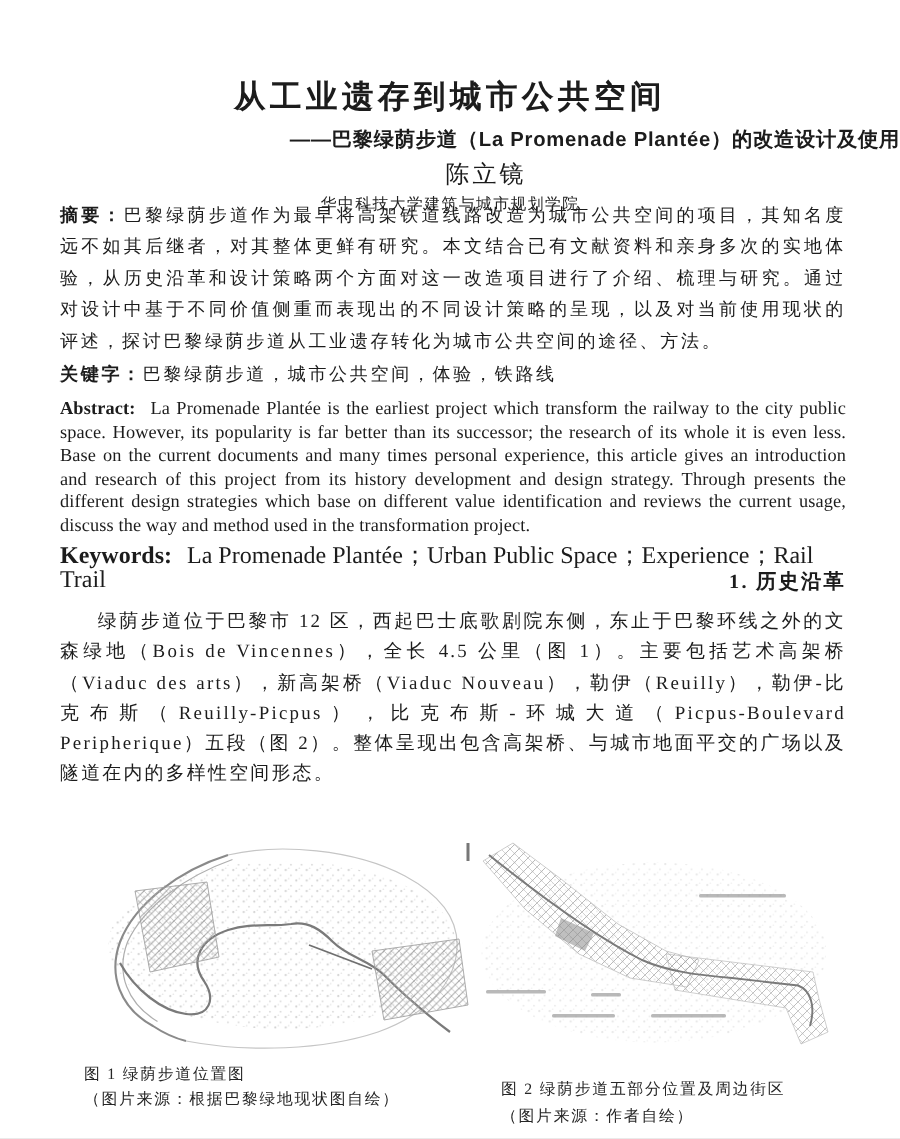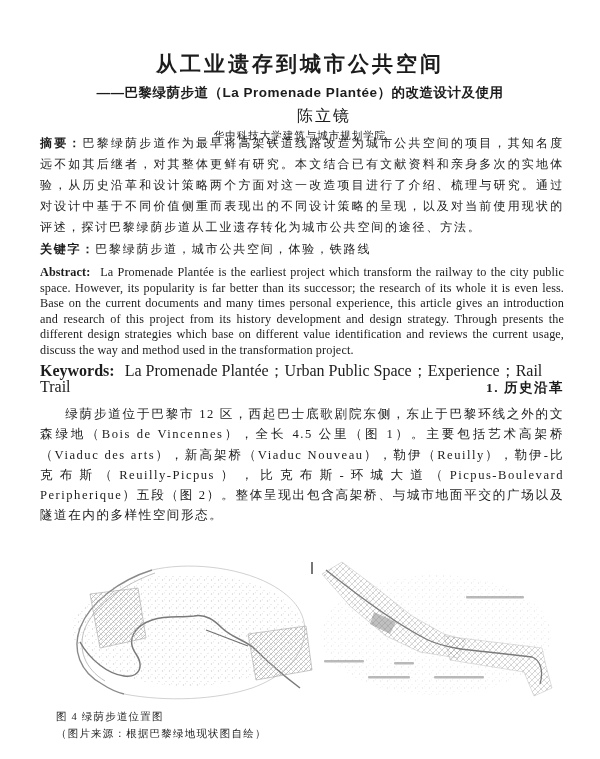--- a/index.html
+++ b/index.html
@@ -10,20 +10,21 @@
   }
   
   .titleblock { position:absolute; top:50px; left:0; width:600px; text-align:center; }
   .title {
     font-size:21px; font-weight:bold; letter-spacing:3px; margin:0;
     font-family:"Liberation Serif", serif;
   }
   .subtitle {
     margin-top:6px; font-size:13.5px; font-weight:bold; letter-spacing:0.5px;
     font-family:"Liberation Sans", sans-serif;
+    text-align:right;
   }
   .author { margin-top:4px; font-size:16px; letter-spacing:2px;padding-left:48px; }
   .affiliation { margin-top:2px; font-size:10.5px; letter-spacing:1px; color:#222; }
 
   
   .abstract { position:absolute; top:133px; left:40px; width:524px; }
   .cn-abstract, .cn-keywords {
     margin:0; font-size:12px; line-height:21px; letter-spacing:1.8px;
     text-align:justify;
   }
@@ -124,19 +125,23 @@
       <path d="M10 10 C 40 34, 80 64, 112 80 C 130 88, 150 90, 172 92 L 216 97 C 224 100, 228 110, 224 124" fill="none" stroke="#7a7a7a" stroke-width="1.3"></path>
       <path d="M58 52 L 80 62 L 74 74 L 54 64 Z" fill="#8d8d8d" opacity="0.55"></path>
       <rect x="150" y="36" width="58" height="2.4" rx="1" fill="#9b9b9b" opacity="0.7"></rect>
       <rect x="8" y="100" width="40" height="2.4" rx="1" fill="#9b9b9b" opacity="0.7"></rect>
       <rect x="78" y="102" width="20" height="2.4" rx="1" fill="#9b9b9b" opacity="0.7"></rect>
       <rect x="52" y="116" width="42" height="2.4" rx="1" fill="#9b9b9b" opacity="0.7"></rect>
       <rect x="118" y="116" width="50" height="2.4" rx="1" fill="#9b9b9b" opacity="0.7"></rect>
     </svg>
 
     <figcaption class="caption cap1">
-      <div>图 4 绿荫步道位置图</div>
+      <div>图 1 绿荫步道位置图</div>
       <div>（图片来源：根据巴黎绿地现状图自绘）</div>
     </figcaption>
 
+    <figcaption class="caption cap2">
+      <div>图 2 绿荫步道五部分位置及周边街区</div>
+      <div>（图片来源：作者自绘）</div>
+    </figcaption>
 
   </div>
 </div>
 
 </body></html>

